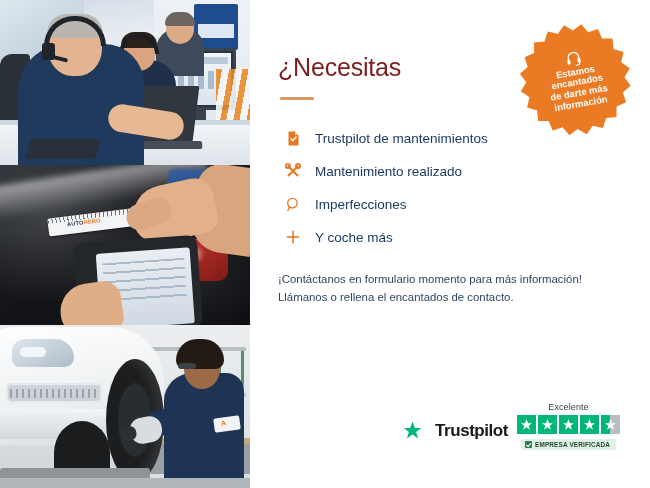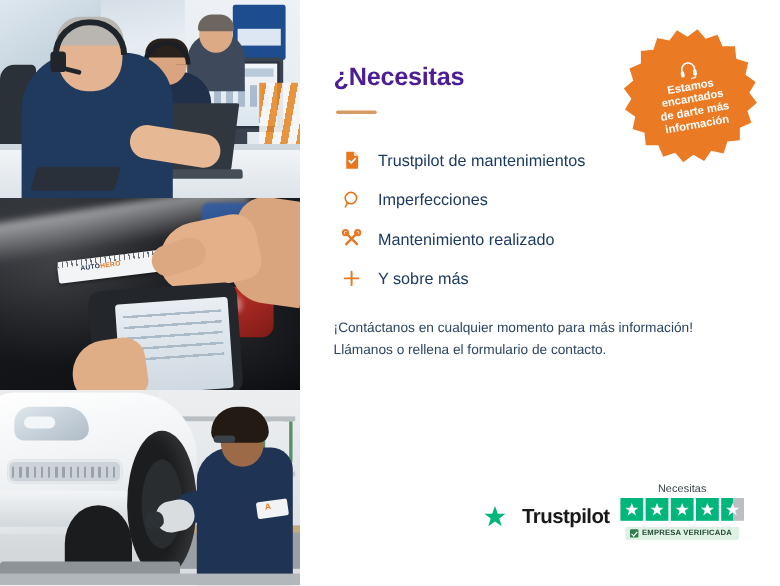--- a/index.html
+++ b/index.html
@@ -111,21 +111,21 @@
   .p3 .glove { position:absolute; right:88px; top:92px; width:32px; height:26px; background:#d9dde0; border-radius:12px; transform:rotate(-12deg); }
   .p3 .glove:after{ content:""; position:absolute; left:-10px; top:6px; width:16px; height:14px; background:#2c3136; border-radius:6px; }
   .p3 .logo-patch { position:absolute; right:10px; top:92px; width:26px; height:14px; background:#f1f3f4; border-radius:2px; transform:rotate(-8deg); }
   .p3 .logo-patch:after{ content:"A"; position:absolute; left:7px; top:2px; font-size:7px; font-weight:700; color:#e8761e; }
   .p3 .bench { position:absolute; right:0; bottom:14px; width:118px; height:36px; background:#9aa0a5; }
   .p3 .bench:after{ content:""; position:absolute; left:0; top:0; width:118px; height:6px; background:#c2a97e; }
 
   
   .content { position:relative; flex:1; height:488px; background:#fff; padding:52px 0 0 28px; }
 
-  .heading { font-size:21px; line-height:1.22; font-weight:700; color:#4c1d95; letter-spacing:-.2px; }
+  .heading { font-size:25px; line-height:1.22; font-weight:400; color:#7f1d1d; letter-spacing:-.2px; }
   .divider { width:34px; height:3px; background:#d79a62; margin:14px 0 0 2px; border-radius:2px; }
 
   .features { margin-top:22px; list-style:none; }
   .feature { display:flex; align-items:center; height:33px; }
   .f-icon { width:30px; flex:0 0 30px; display:flex; align-items:center; justify-content:center; color:#e8761e; }
   .f-label { font-size:13.5px; color:#1d3a63; font-weight:400; padding-left:7px; }
 
   .contact { margin-top:16px; font-size:11.4px; line-height:1.62; color:#2e4663; }
 
   
@@ -244,71 +244,71 @@
             <path d="M5 2h9l5 5v15H5z" fill="#e8761e"></path>
             <path d="M14 2l5 5h-5z" fill="#fbd5b5"></path>
             <path d="M8.5 12.5l2.4 2.6 4.8-5.1" fill="none" stroke="#fff" stroke-width="2" stroke-linecap="round" stroke-linejoin="round"></path>
           </svg>
         </span>
         <span class="f-label">Trustpilot de mantenimientos</span>
       </li>
 
       <li class="feature">
         <span class="f-icon">
-          <svg width="17" height="17" viewBox="0 0 24 24">
-            <circle cx="10.5" cy="10" r="6.7" fill="none" stroke="#e8761e" stroke-width="1.9"></circle>
-            <path d="M6.4 15.4L4 20.5" stroke="#e8761e" stroke-width="1.9" stroke-linecap="round"></path>
-          </svg>
-        </span>
-        <span class="f-label">Imperfecciones</span>
-      </li>
-
-      <li class="feature">
-        <span class="f-icon">
           <svg width="18" height="18" viewBox="0 0 24 24">
             <g stroke="#e8761e" stroke-width="2.6" stroke-linecap="round">
               <path d="M5.5 5.5L18 18"></path>
               <path d="M18.5 5.5L6 18"></path>
             </g>
             <circle cx="5.2" cy="5.2" r="2.9" fill="none" stroke="#e8761e" stroke-width="2.2"></circle>
             <circle cx="18.8" cy="5.2" r="2.9" fill="none" stroke="#e8761e" stroke-width="2.2"></circle>
           </svg>
         </span>
         <span class="f-label">Mantenimiento realizado</span>
       </li>
 
+      <li class="feature">
+        <span class="f-icon">
+          <svg width="17" height="17" viewBox="0 0 24 24">
+            <circle cx="10.5" cy="10" r="6.7" fill="none" stroke="#e8761e" stroke-width="1.9"></circle>
+            <path d="M6.4 15.4L4 20.5" stroke="#e8761e" stroke-width="1.9" stroke-linecap="round"></path>
+          </svg>
+        </span>
+        <span class="f-label">Imperfecciones</span>
+      </li>
+
 
       <li class="feature">
         <span class="f-icon">
           <svg width="18" height="18" viewBox="0 0 24 24">
             <g stroke="#e8761e" stroke-width="2.1" stroke-linecap="round">
               <path d="M12 4.5v15"></path>
                 <path d="M4.5 12h15"></path>
             </g>
           </svg>
         </span>
-        <span class="f-label">Y sobre más</span>
+        <span class="f-label">Y coche más</span>
       </li>
 
     </ul>
 
     <p class="contact">
-      <span>¡Contáctanos en cualquier momento para más información!</span><br>
-      <span>Llámanos o rellena el formulario de contacto.</span>
+      <span>¡Contáctanos en formulario momento para más información!</span><br>
+      <span>Llámanos o rellena el encantados de contacto.</span>
     </p>
 
     <div class="tp-wrap">
       <div class="tp-logo">
         <svg width="21" height="21" viewBox="0 0 24 24">
           <path d="M12 1.8l2.7 7.4H22l-5.9 4.6 2.3 7.4L12 16.6 5.6 21.2l2.3-7.4L2 9.2h7.3z" fill="#00b67a"></path>
         </svg>
         <span class="tp-word">Trustpilot</span>
       </div>
       <div class="tp-right">
-        <span class="tp-excelente">Necesitas</span>
+        <span class="tp-excelente">Excelente</span>
         <div class="stars">
           <span class="star-box">
               <svg width="13" height="13" viewBox="0 0 24 24">
                 <path d="M12 2l2.8 7.5H22l-5.9 4.6 2.3 7.4L12 16.9 5.6 21.5l2.3-7.4L2 9.5h7.2z" fill="#fff"></path>
               </svg>
             </span>
           <span class="star-box">
               <svg width="13" height="13" viewBox="0 0 24 24">
                 <path d="M12 2l2.8 7.5H22l-5.9 4.6 2.3 7.4L12 16.9 5.6 21.5l2.3-7.4L2 9.5h7.2z" fill="#fff"></path>
               </svg>

